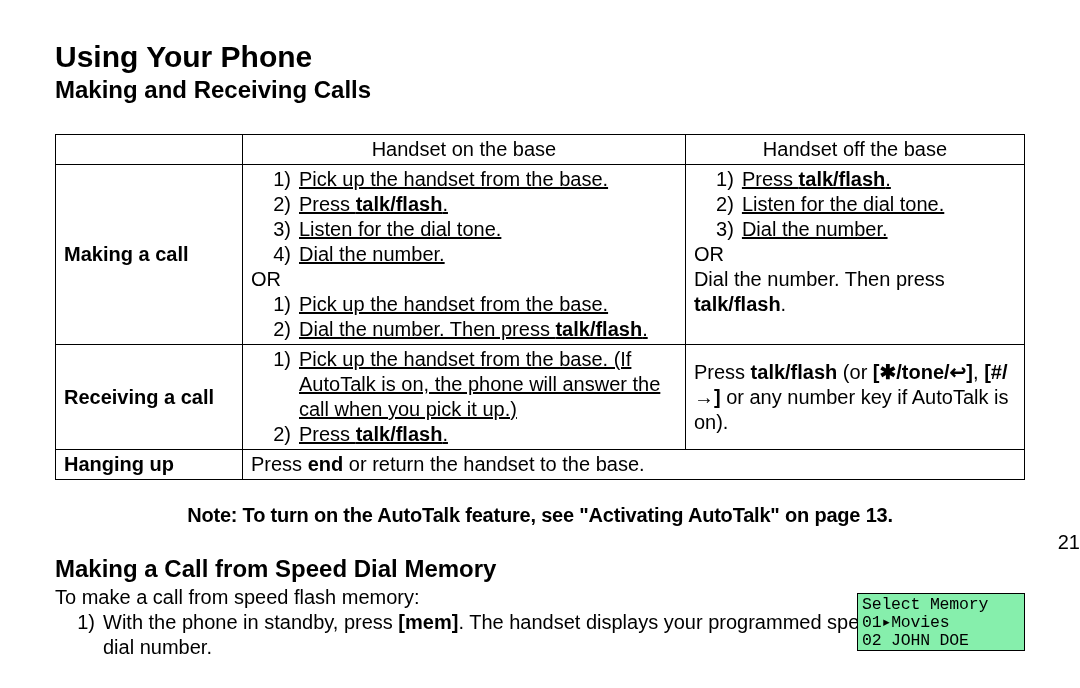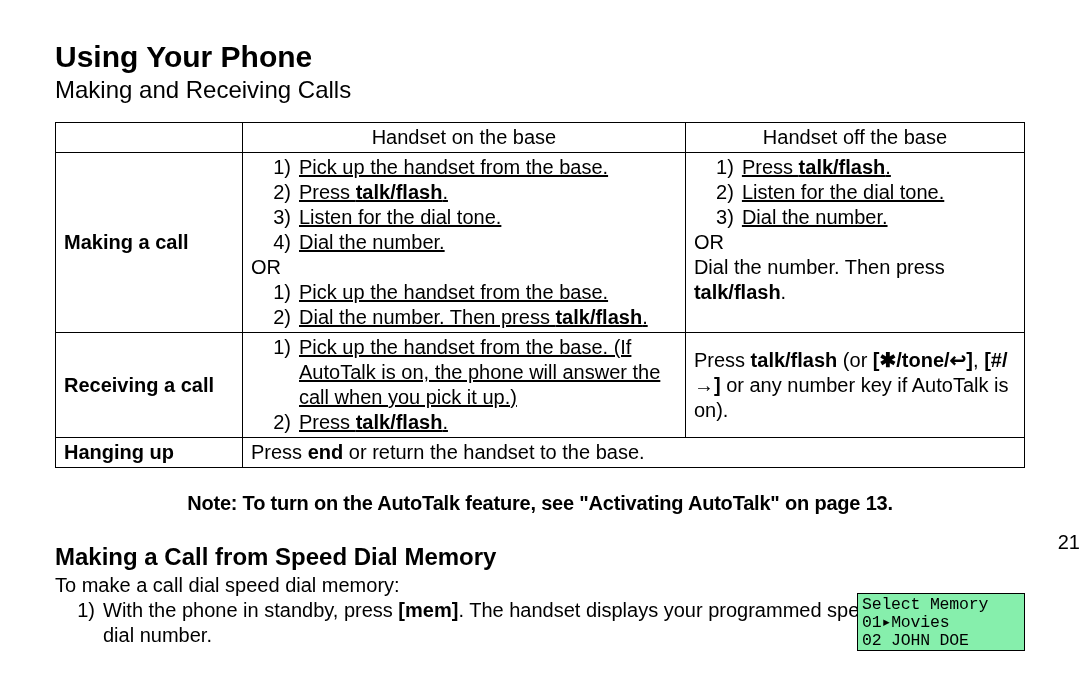--- a/index.html
+++ b/index.html
@@ -18,22 +18,22 @@
     height: 564px;
     position: relative;
   }
   h1 {
     font-size: 30px;
     margin: 0 0 2px 0;
     font-weight: bold;
   }
   h2 {
     font-size: 24px;
-    margin: 0 0 18px 0;
-    font-weight: normal;
+    margin: 0 0 30px 0;
+    font-weight: bold;
   }
   h3 {
     font-size: 24px;
     margin: 28px 0 2px 0;
     font-weight: bold;
   }
   table {
     border-collapse: collapse;
     width: 100%;
     font-size: 20px;
@@ -193,21 +193,21 @@
       <td colspan="2">
         <span>Press </span><b>end</b><span> or return the handset to the base.</span>
       </td>
     </tr>
   </tbody>
     </table>
 
   <div class="note">Note: To turn on the AutoTalk feature, see "Activating AutoTalk" on page 13.</div>
 
   <h3>Making a Call from Speed Dial Memory</h3>
-  <p class="bodytext">To make a call dial speed dial memory:</p>
+  <p class="bodytext">To make a call from speed flash memory:</p>
   <ol class="bodylist">
     <li><span>With the phone in standby, press </span><b>[<span>mem</span>]</b><span>. The handset displays your programmed speed dial number.</span></li>
   </ol>
 
   <div class="lcd"><span>Select Memory</span>
 <span>01▸Movies</span>
 <span>02 JOHN DOE</span></div>
 
   <div class="pn">21</div>
 </div>

